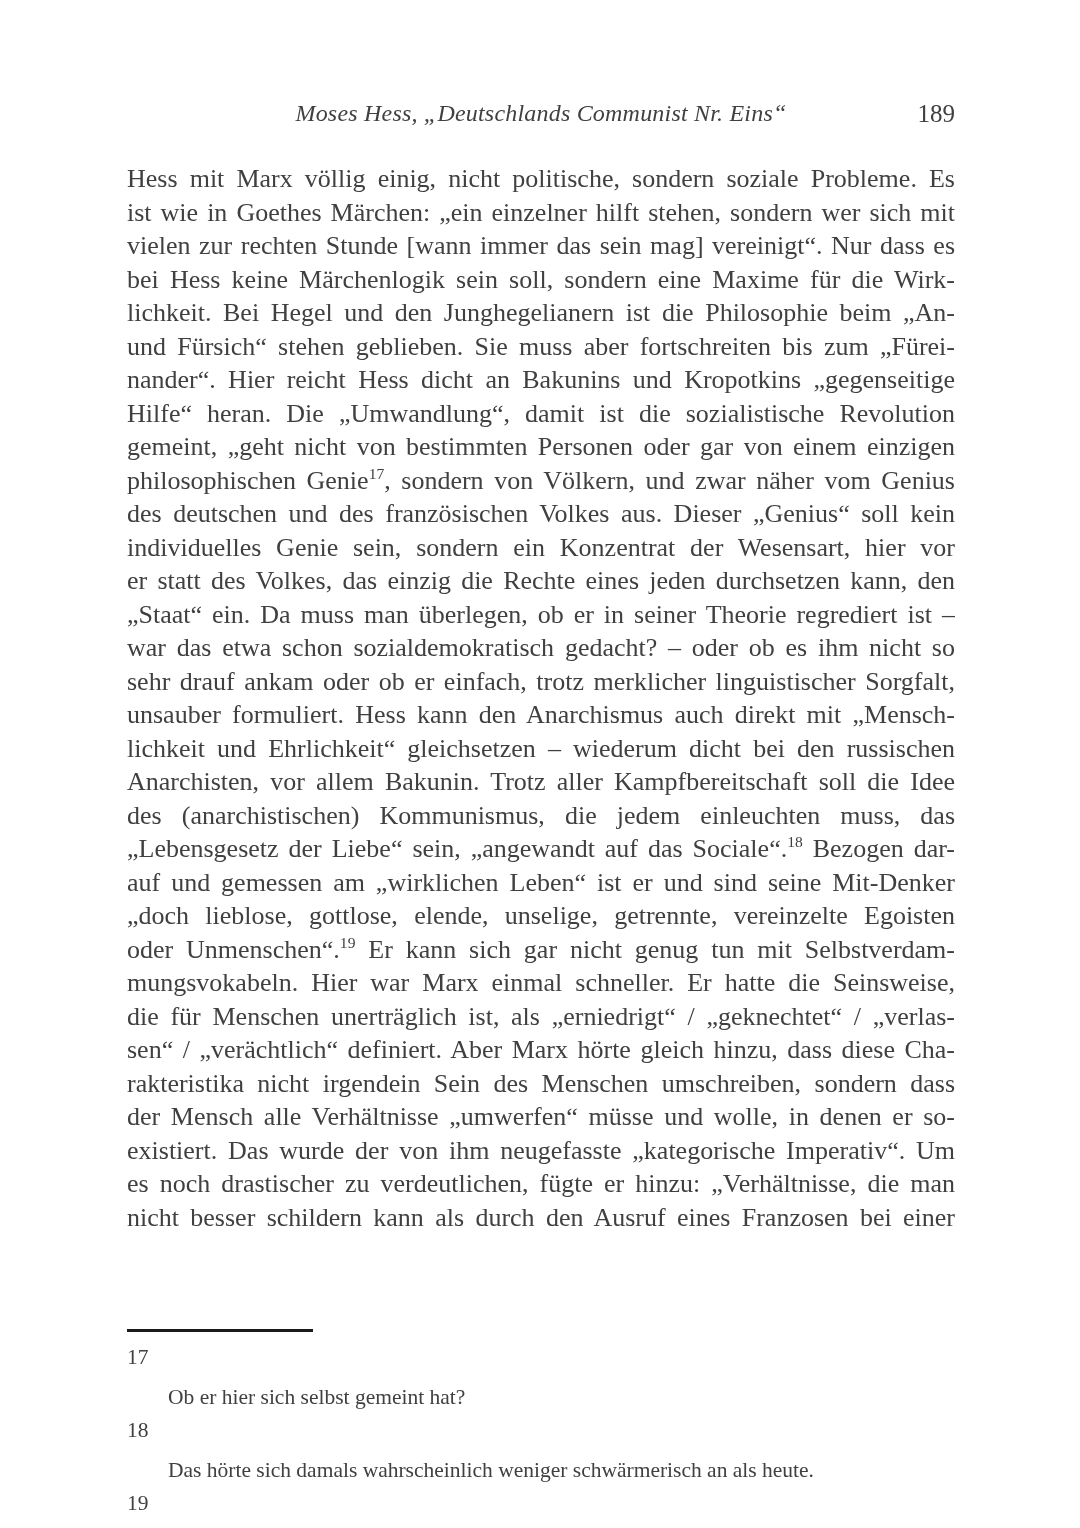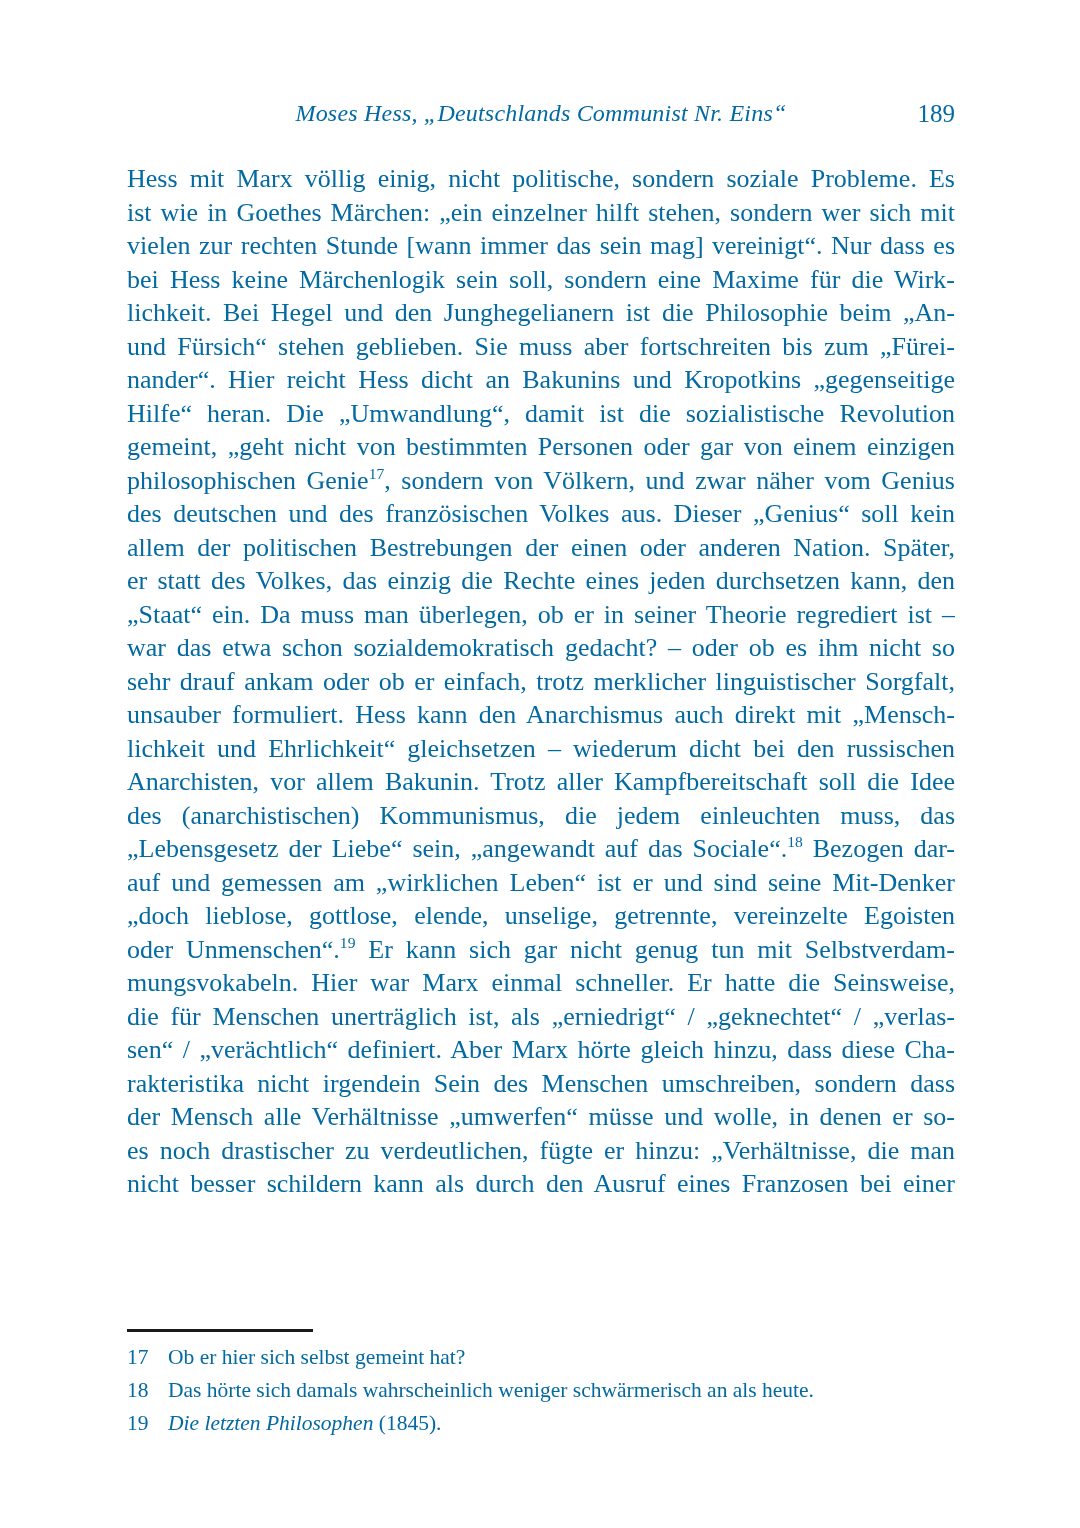--- a/index.html
+++ b/index.html
@@ -77,65 +77,67 @@
   .footnotes .fn-row {
     display: flex;
     line-height: 33px;
     font-size: 21.5px;
   }
   .footnotes .fn-num {
     flex: 0 0 41px;
   }
   .footnotes .fn-text {
     flex: 1 1 auto;
+    margin-top: 40px;
   }
   .footnotes .fn-text i {
     font-style: italic;
   }
 </style>
 </head>
 <body>
 
-<div class="page" style="background: rgb(255, 255, 255); color: #0369a1;">
+<div class="page" style="background: rgb(255, 255, 255); color: #404040;">
 
   <div class="running-head">
     <span class="head-title">Moses Hess, „Deutschlands Communist Nr. Eins“</span>
     <span class="page-num">189</span>
   </div>
 
   <div class="body-text" id="body-lines">
       <div class="line">Hess mit Marx völlig einig, nicht politische, sondern soziale Probleme. Es</div>
       <div class="line">ist wie in Goethes Märchen: „ein einzelner hilft stehen, sondern wer sich mit</div>
       <div class="line">vielen zur rechten Stunde [wann immer das sein mag] vereinigt“. Nur dass es</div>
       <div class="line">bei Hess keine Märchenlogik sein soll, sondern eine Maxime für die Wirk-</div>
       <div class="line">lichkeit. Bei Hegel und den Junghegelianern ist die Philosophie beim „An-</div>
       <div class="line">und Fürsich“ stehen geblieben. Sie muss aber fortschreiten bis zum „Fürei-</div>
       <div class="line">nander“. Hier reicht Hess dicht an Bakunins und Kropotkins „gegenseitige</div>
       <div class="line">Hilfe“ heran. Die „Umwandlung“, damit ist die sozialistische Revolution</div>
       <div class="line">gemeint, „geht nicht von bestimmten Personen oder gar von einem einzigen</div>
       <div class="line">philosophischen Genie<sup class="fn-ref">17</sup>, sondern von Völkern, und zwar näher vom Genius</div>
       <div class="line">des deutschen und des französischen Volkes aus. Dieser „Genius“ soll kein</div>
-      <div class="line">allem der politischen Bestrebungen der einen oder anderen Nation. Später,</div>
+      <div class="line">individuelles Genie sein, sondern ein Konzentrat der Wesensart, hier vor</div>
       <div class="line">er statt des Volkes, das einzig die Rechte eines jeden durchsetzen kann, den</div>
       <div class="line">„Staat“ ein. Da muss man überlegen, ob er in seiner Theorie regrediert ist –</div>
       <div class="line">war das etwa schon sozialdemokratisch gedacht? – oder ob es ihm nicht so</div>
       <div class="line">sehr drauf ankam oder ob er einfach, trotz merklicher linguistischer Sorgfalt,</div>
       <div class="line">unsauber formuliert. Hess kann den Anarchismus auch direkt mit „Mensch-</div>
       <div class="line">lichkeit und Ehrlichkeit“ gleichsetzen – wiederum dicht bei den russischen</div>
       <div class="line">Anarchisten, vor allem Bakunin. Trotz aller Kampfbereitschaft soll die Idee</div>
       <div class="line">des (anarchistischen) Kommunismus, die jedem einleuchten muss, das</div>
       <div class="line">„Lebensgesetz der Liebe“ sein, „angewandt auf das Sociale“.<sup class="fn-ref">18</sup> Bezogen dar-</div>
       <div class="line">auf und gemessen am „wirklichen Leben“ ist er und sind seine Mit-Denker</div>
       <div class="line">„doch lieblose, gottlose, elende, unselige, getrennte, vereinzelte Egoisten</div>
       <div class="line">oder Unmenschen“.<sup class="fn-ref">19</sup> Er kann sich gar nicht genug tun mit Selbstverdam-</div>
       <div class="line">mungsvokabeln. Hier war Marx einmal schneller. Er hatte die Seinsweise,</div>
       <div class="line">die für Menschen unerträglich ist, als „erniedrigt“ / „geknechtet“ / „verlas-</div>
       <div class="line">sen“ / „verächtlich“ definiert. Aber Marx hörte gleich hinzu, dass diese Cha-</div>
       <div class="line">rakteristika nicht irgendein Sein des Menschen umschreiben, sondern dass</div>
       <div class="line">der Mensch alle Verhältnisse „umwerfen“ müsse und wolle, in denen er so-</div>
+      <div class="line">existiert. Das wurde der von ihm neugefasste „kategorische Imperativ“. Um</div>
       <div class="line">es noch drastischer zu verdeutlichen, fügte er hinzu: „Verhältnisse, die man</div>
       <div class="line">nicht besser schildern kann als durch den Ausruf eines Franzosen bei einer</div>
     </div>
 
   <div class="footnote-rule"></div>
 
   <div class="footnotes" id="footnote-list">
       <div class="fn-row">
         <span class="fn-num">17</span>
         <span class="fn-text">Ob er hier sich selbst gemeint hat?</span>

